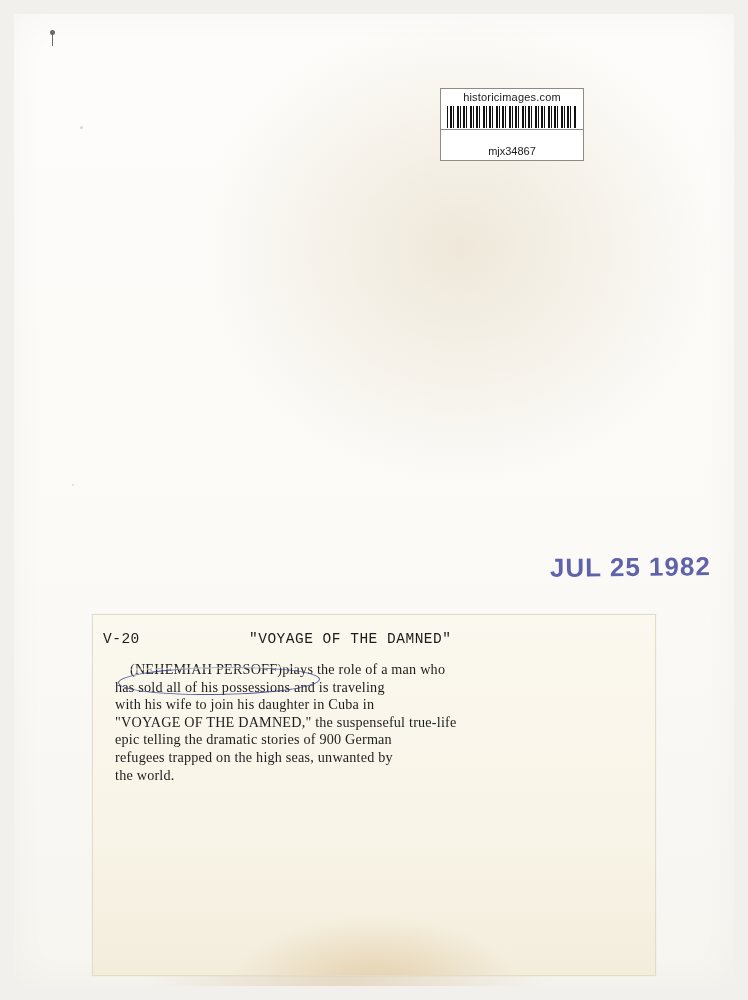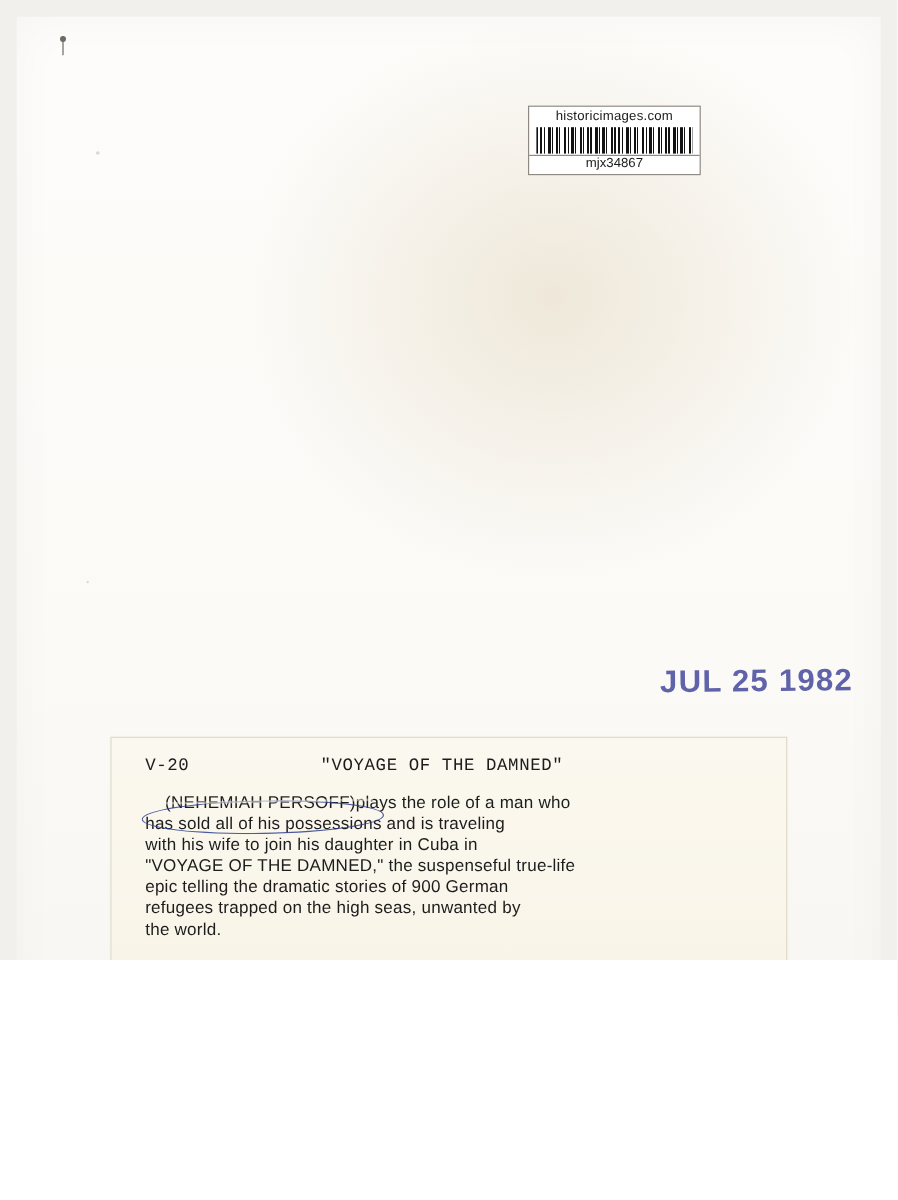--- a/index.html
+++ b/index.html
@@ -6,21 +6,21 @@
     margin: 0;
     padding: 0;
     background: #ffffff;
   }
   body {
     font-family: "Liberation Sans", sans-serif;
   }
   .page {
     position: relative;
     width: 748px;
-    height: 800px;
+    height: 1000px;
     background: #f2f0ec;
     overflow: hidden;
   }
   
   .print {
     position: absolute;
     left: 14px;
     top: 14px;
     width: 720px;
     height: 972px;
@@ -89,21 +89,21 @@
       #111111 10px, #111111 12px,
       #ffffff 12px, #ffffff 13px
     );
   }
   .barcode-id {
     font-family: "Liberation Sans", sans-serif;
     font-size: 11px;
     color: #1a1a1a;
     line-height: 13px;
     border-top: 1px solid #8f8b84;
-    padding-top: 0;
+    padding-top: 15px;
   }
 
   
   .date-stamp {
     position: absolute;
     left: 536px;
     top: 538px;
     font-family: "Liberation Sans", sans-serif;
     font-size: 26px;
     font-weight: bold;
@@ -118,21 +118,21 @@
     position: absolute;
     left: 78px;
     top: 600px;
     width: 564px;
     height: 362px;
     background:
       radial-gradient(ellipse 36% 28% at 50% 104%, rgba(208,170,112,0.45) 0%, rgba(208,170,112,0.0) 72%),
       linear-gradient(180deg, #fbf8ef 0%, #f8f4e7 60%, #f3eddc 100%);
     border: 1px solid #e2dcc9;
     box-shadow: 0 0 0 1px rgba(0,0,0,0.015);
-    padding: 16px 22px 0 28px;
+    padding: 16px 22px 0 10px;
     box-sizing: border-box;
   }
   .caption-head {
     display: flex;
     align-items: baseline;
     margin-bottom: 14px;
   }
   .slug {
     font-family: "Liberation Mono", monospace;
     font-size: 14.5px;
@@ -141,27 +141,27 @@
     width: 146px;
     flex: 0 0 146px;
   }
   .title {
     font-family: "Liberation Mono", monospace;
     font-size: 14.5px;
     color: #1c1c1c;
     letter-spacing: 0.5px;
   }
   .body-para {
-    font-family: Liberation Sans, sans-serif;
+    font-family: Liberation Serif, serif;
     font-size: 14.2px;
     line-height: 17.6px;
     color: #1d1d1d;
     letter-spacing: 0.2px;
     white-space: pre-wrap;
-    margin: 0 0 15px 0;
+    margin: 0 0 15px 12px;
   }
   .body-para.first {
     position: relative;
   }
   
   .circle-mark {
     position: absolute;
     left: 104px;
     top: 653px;
     width: 200px;

